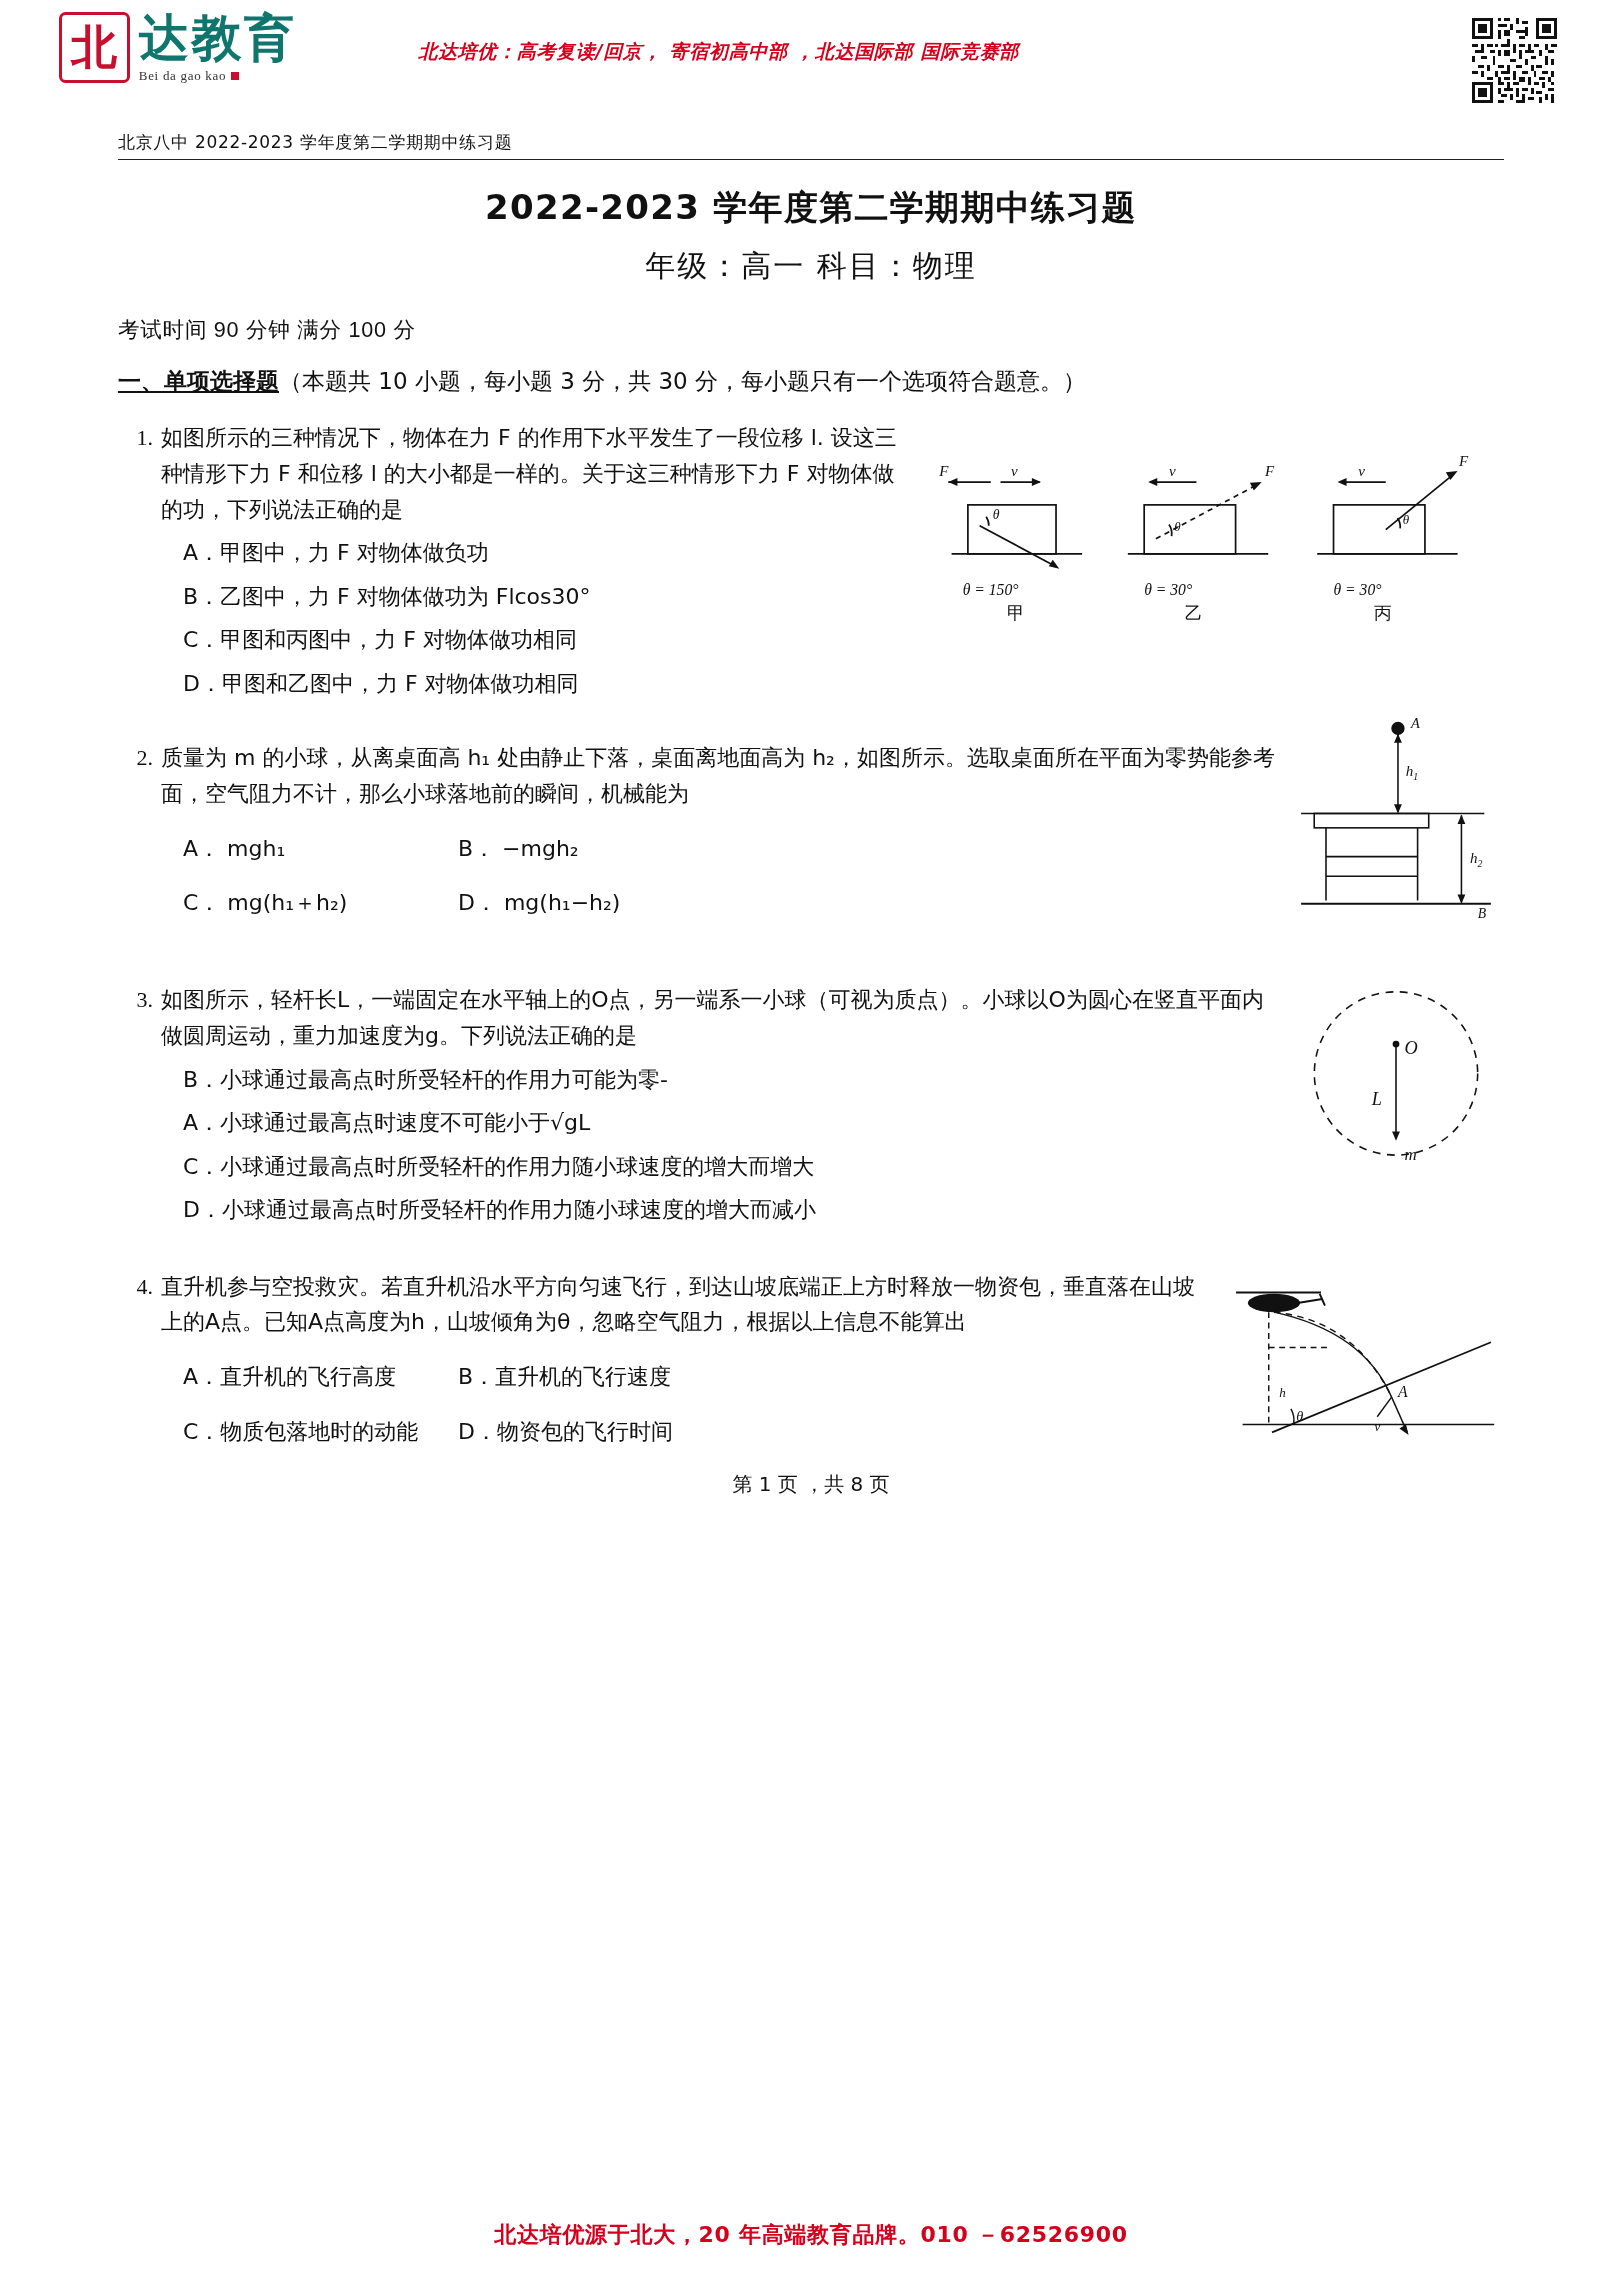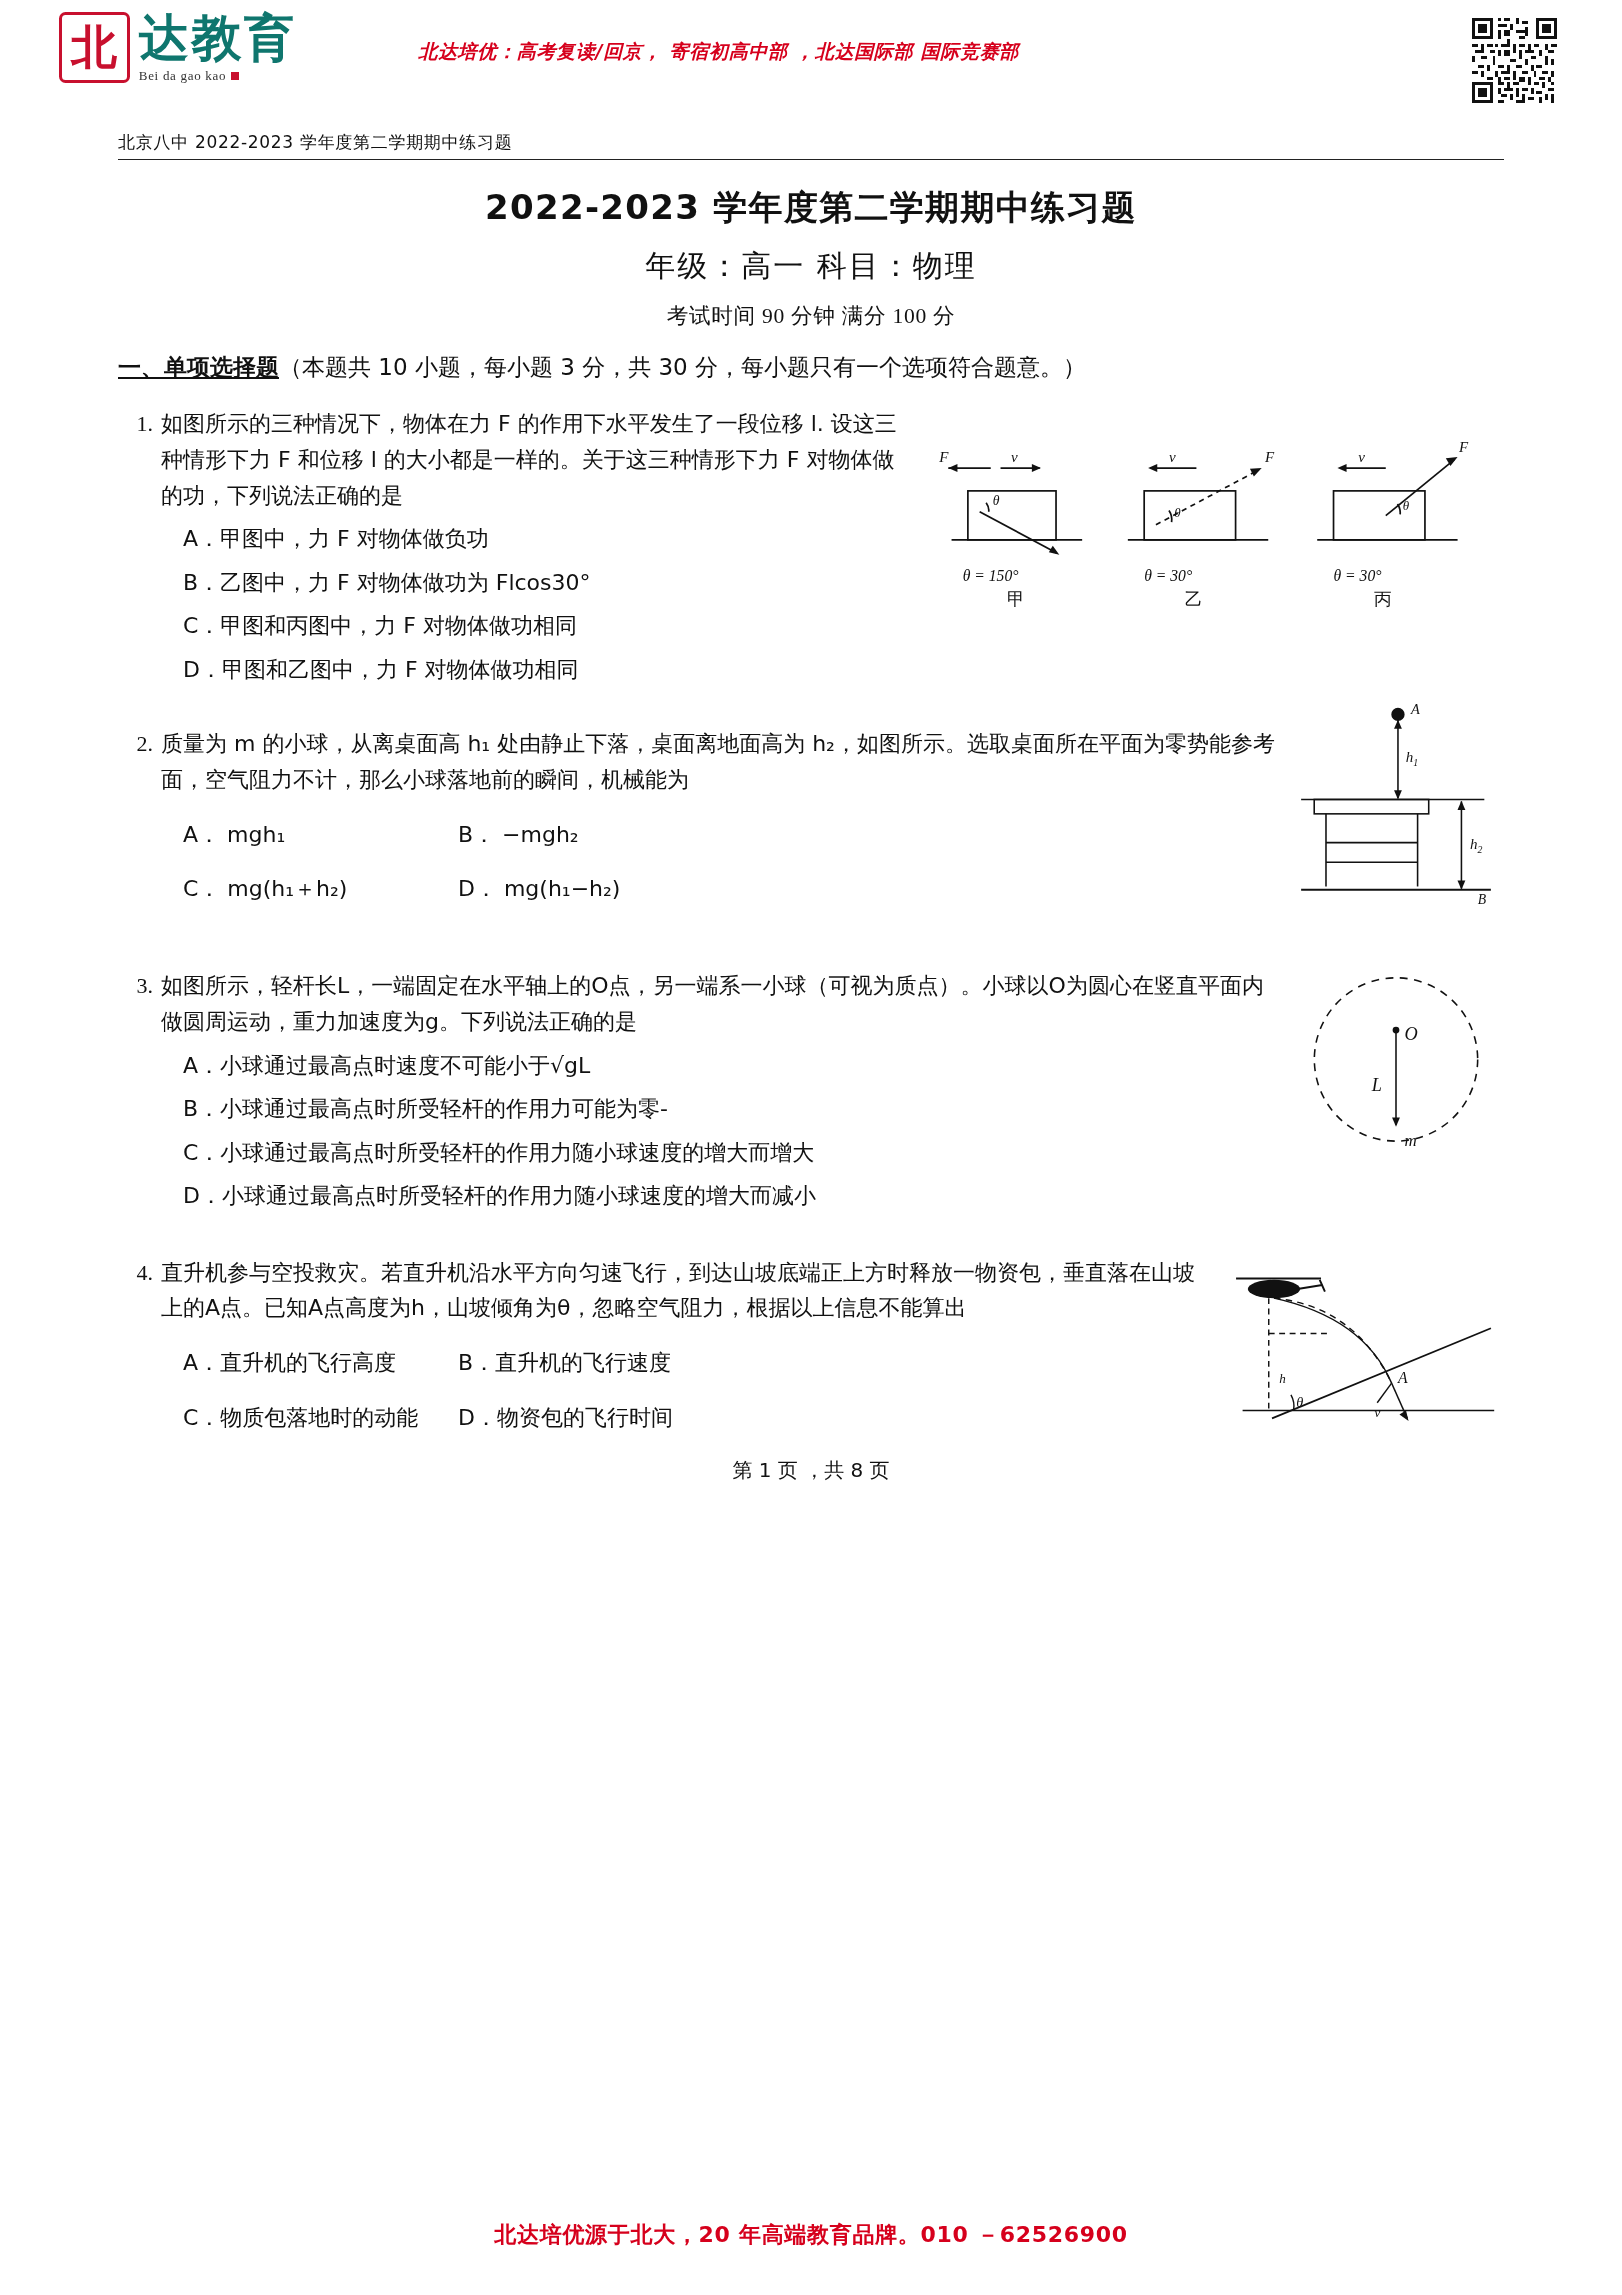--- a/index.html
+++ b/index.html
@@ -124,25 +124,25 @@
   }
   .doc-subtitle {
     text-align: center;
     font-size: 30px;
     font-weight: normal;
     margin-top: 15.7px;
     letter-spacing: 2px;
     font-family: "DejaVu Sans", sans-serif;
   }
   .doc-info {
-    text-align: center;
+    text-align: left;
     font-size: 21.6px;
-    margin-top: 14px;
+    margin-top: 28px;
     letter-spacing: 0.7px;
-    font-family: Liberation Serif, serif;
+    font-family: Liberation Sans, sans-serif;
   }
 
   .section-head {
     font-size: 23px;
     margin-top: 19.6px;
     line-height: 1.5;
     font-family: "DejaVu Sans", sans-serif;
   }
   .section-head b {
     font-weight: bold;
@@ -448,22 +448,22 @@
             <line x1="165" y1="95" x2="165" y2="240"></line>
             <polygon points="165,243 159,229 171,229" fill="#111" stroke="none"></polygon>
             <circle cx="165" cy="95" r="4" fill="#111"></circle>
             <text x="178" y="110" font-size="28" font-style="italic" fill="#111" stroke="none">O</text>
             <text x="128" y="188" font-size="28" font-style="italic" fill="#111" stroke="none">L</text>
             <text x="178" y="272" font-size="26" font-style="italic" fill="#111" stroke="none">m</text>
           </g>
         </svg>
 
         <p class="q-stem">如图所示，轻杆长L，一端固定在水平轴上的O点，另一端系一小球（可视为质点）。小球以O为圆心在竖直平面内做圆周运动，重力加速度为g。下列说法正确的是</p>
+        <span class="opt opt-indent">B．小球通过最高点时所受轻杆的作用力可能为零-</span>
         <span class="opt opt-indent">A．小球通过最高点时速度不可能小于√gL</span>
-        <span class="opt opt-indent">B．小球通过最高点时所受轻杆的作用力可能为零-</span>
         <span class="opt opt-indent">C．小球通过最高点时所受轻杆的作用力随小球速度的增大而增大</span>
         <span class="opt opt-indent">D．小球通过最高点时所受轻杆的作用力随小球速度的增大而减小</span>
       </div>
     </div>
 
     <div class="q clearfix" style="margin-top:41px;">
       <div class="q-num">4.</div>
       <div class="q-body">
         <svg class="fig-q4 float-fig" viewBox="0 0 430 280" style="font-size:34px">
           <g stroke="#111" fill="none" stroke-width="2.2" font-family="Liberation Serif, serif">

